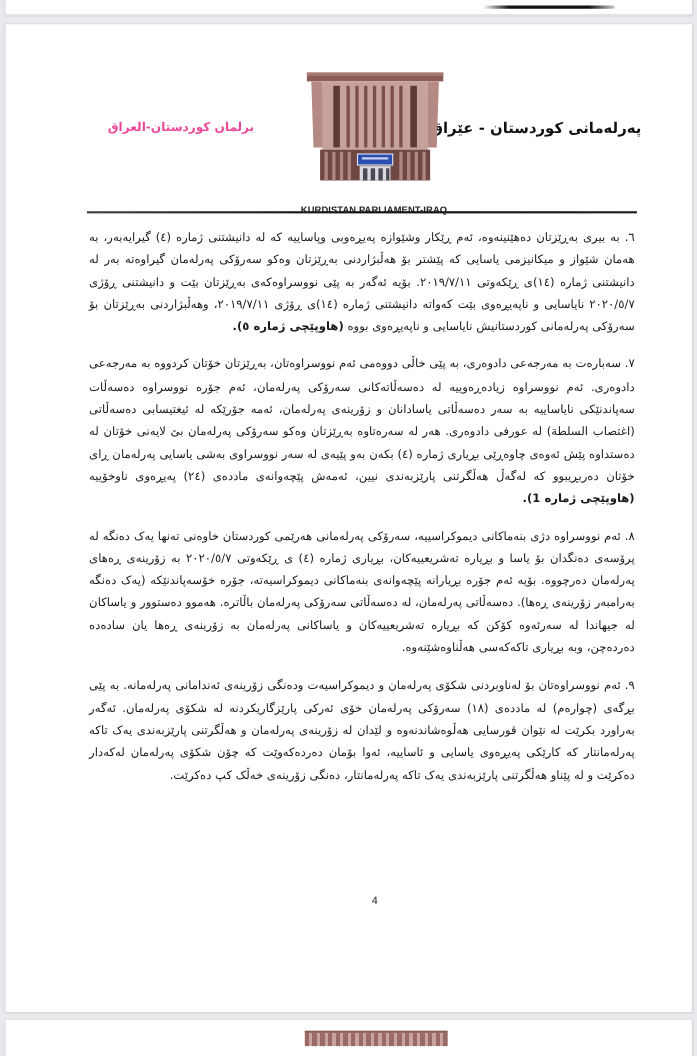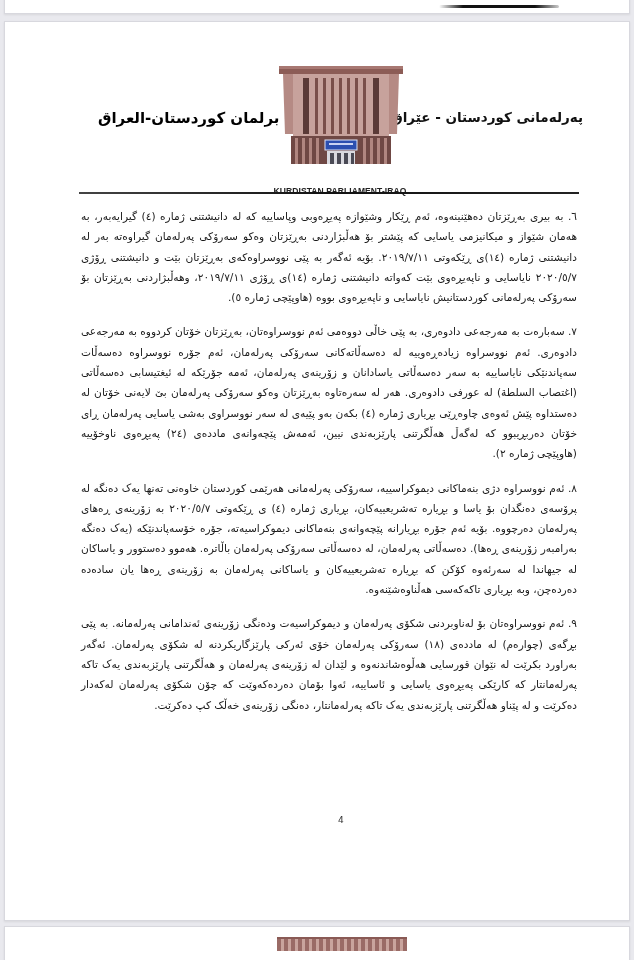--- a/index.html
+++ b/index.html
@@ -23,21 +23,21 @@
   }
   #page-main { top: 21px; height: 898px; }
   #page-next { top: 926px; height: 40px; }
   .header-right {
     position: absolute; right: 46px; top: 87px;
     font-size: 13.5px; font-weight: bold; color: #111;
     direction: rtl;
   }
   .header-left {
     position: absolute; left: 93px; top: 87px;
-    font-size: 15px; font-weight: bold; color: #000000;
+    font-size: 11px; font-weight: bold; color: #ec4899;
     direction: rtl;
   }
   .logo {
     position: absolute; left: 270px; top: 42px; width: 132px; height: 102px;
   }
   .logo-caption {
     position: absolute; left: 250px; width: 170px; top: 164px;
     text-align: center; font-size: 8.5px; font-weight: bold; color: #222;
     font-family: "Liberation Sans", sans-serif;
     letter-spacing: 0.1px;
@@ -46,21 +46,21 @@
     position: absolute; left: 74px; right: 50px; top: 170px; height: 2px;
     background: linear-gradient(to right, #444, #111 50%, #222);
   }
   .body-text {
     position: absolute; left: 76px; right: 52px; top: 184px;
     direction: rtl; text-align: justify;
     font-size: 10.6px; line-height: 20.3px; color: #1a1a1a;
     font-family: "DejaVu Sans", sans-serif;
   }
   .para { margin: 0 0 14px 0; }
-  .para b { font-weight: normal; }
+  .para b { font-weight: bold; }
   .page-number {
     position: absolute; left: 333px; top: 793px;
     font-size: 9px; color: #333;
   }
   .next-logo-strip {
     position: absolute; left: 272px; top: 10px; width: 130px; height: 12px;
     background: repeating-linear-gradient(to right, #9a6b66 0 4px, #c9a49d 4px 7px);
     border-top: 2px solid #8a5a55;
   }
 </style>
@@ -123,21 +123,21 @@
 
   <div class="header-rule"></div>
 
   <div class="body-text">
     <p class="para">
       <span>٦. بە بیری بەڕێزتان دەهێنینەوە، ئەم ڕێکار وشێوازە پەیڕەوبی وپاساییە کە لە دانیشتنی ژمارە (٤) گیرایەبەر، بە هەمان شێواز و میکانیزمی یاسایی کە پێشتر بۆ هەڵبژاردنی بەڕێزتان وەکو سەرۆکی پەرلەمان گیراوەتە بەر لە دانیشتنی ژمارە (١٤)ی ڕێکەوتی ٢٠١٩/٧/١١. بۆیە ئەگەر بە پێی نووسراوەکەی بەڕێزتان بێت و دانیشتنی ڕۆژی ٢٠٢٠/٥/٧ نایاسایی و ناپەیڕەوی بێت کەواتە دانیشتنی ژمارە (١٤)ی ڕۆژی ٢٠١٩/٧/١١، وهەڵبژاردنی بەڕێزتان بۆ سەرۆکی پەرلەمانی کوردستانیش نایاسایی و ناپەیڕەوی بووە</span>
       <b>(هاوپێچی ژمارە ٥).</b>
     </p>
     <p class="para">
       <span>٧. سەبارەت بە مەرجەعی دادوەری، بە پێی خاڵی دووەمی ئەم نووسراوەتان، بەڕێزتان خۆتان کردووە بە مەرجەعی دادوەری. ئەم نووسراوە زیادەڕەوییە لە دەسەڵاتەکانی سەرۆکی پەرلەمان، ئەم جۆرە نووسراوە دەسەڵات سەپاندنێکی نایاساییە بە سەر دەسەڵاتی یاسادانان و زۆرینەی پەرلەمان، ئەمە جۆرێکە لە ئیغتیسابی دەسەڵاتی (اغتصاب السلطة) لە عورفی دادوەری. هەر لە سەرەتاوە بەڕێزتان وەکو سەرۆکی پەرلەمان بێ لایەنی خۆتان لە دەستداوە پێش ئەوەی چاوەڕێی بڕیاری ژمارە (٤) بکەن بەو پێیەی لە سەر نووسراوی بەشی یاسایی پەرلەمان ڕای خۆتان دەربڕیبوو کە لەگەڵ هەڵگرتنی پارێزبەندی نیین، ئەمەش پێچەوانەی ماددەی (٢٤) پەیڕەوی ناوخۆییە</span>
-      <b>(هاوپێچی ژمارە ٢).</b>
+      <b>(هاوپێچی ژمارە 1).</b>
     </p>
     <p class="para">
       <span>٨. ئەم نووسراوە دژی بنەماکانی دیموکراسییە، سەرۆکی پەرلەمانی هەرێمی کوردستان خاوەنی تەنها یەک دەنگە لە پرۆسەی دەنگدان بۆ یاسا و بڕیارە تەشریعییەکان، بڕیاری ژمارە (٤) ی ڕێکەوتی ٢٠٢٠/٥/٧ بە زۆرینەی ڕەهای پەرلەمان دەرچووە. بۆیە ئەم جۆرە بڕیارانە پێچەوانەی بنەماکانی دیموکراسیەتە، جۆرە خۆسەپاندنێکە (یەک دەنگە بەرامبەر زۆرینەی ڕەها). دەسەڵاتی پەرلەمان، لە دەسەڵاتی سەرۆکی پەرلەمان باڵاترە. هەموو دەستوور و یاساکان لە جیهاندا لە سەرئەوە کۆکن کە بڕیارە تەشریعییەکان و یاساکانی پەرلەمان بە زۆرینەی ڕەها یان سادەدە دەردەچن، وبە بڕیاری تاکەکەسی هەڵناوەشێنەوە.</span>
     </p>
     <p class="para">
       <span>٩. ئەم نووسراوەتان بۆ لەناوبردنی شکۆی پەرلەمان و دیموکراسیەت ودەنگی زۆرینەی ئەندامانی پەرلەمانە. بە پێی بڕگەی (چوارەم) لە ماددەی (١٨) سەرۆکی پەرلەمان خۆی ئەرکی پارێزگاریکردنە لە شکۆی پەرلەمان. ئەگەر بەراورد بکرێت لە نێوان قورسایی هەڵوەشاندنەوە و لێدان لە زۆرینەی پەرلەمان و هەڵگرتنی پارێزبەندی یەک تاکە پەرلەمانتار کە کارێکی پەیڕەوی یاسایی و ئاساییە، ئەوا بۆمان دەردەکەوێت کە چۆن شکۆی پەرلەمان لەکەدار دەکرێت و لە پێناو هەڵگرتنی پارێزبەندی یەک تاکە پەرلەمانتار، دەنگی زۆرینەی خەڵک کپ دەکرێت.</span>
     </p>
   </div>
 
   <div class="page-number">4</div>

